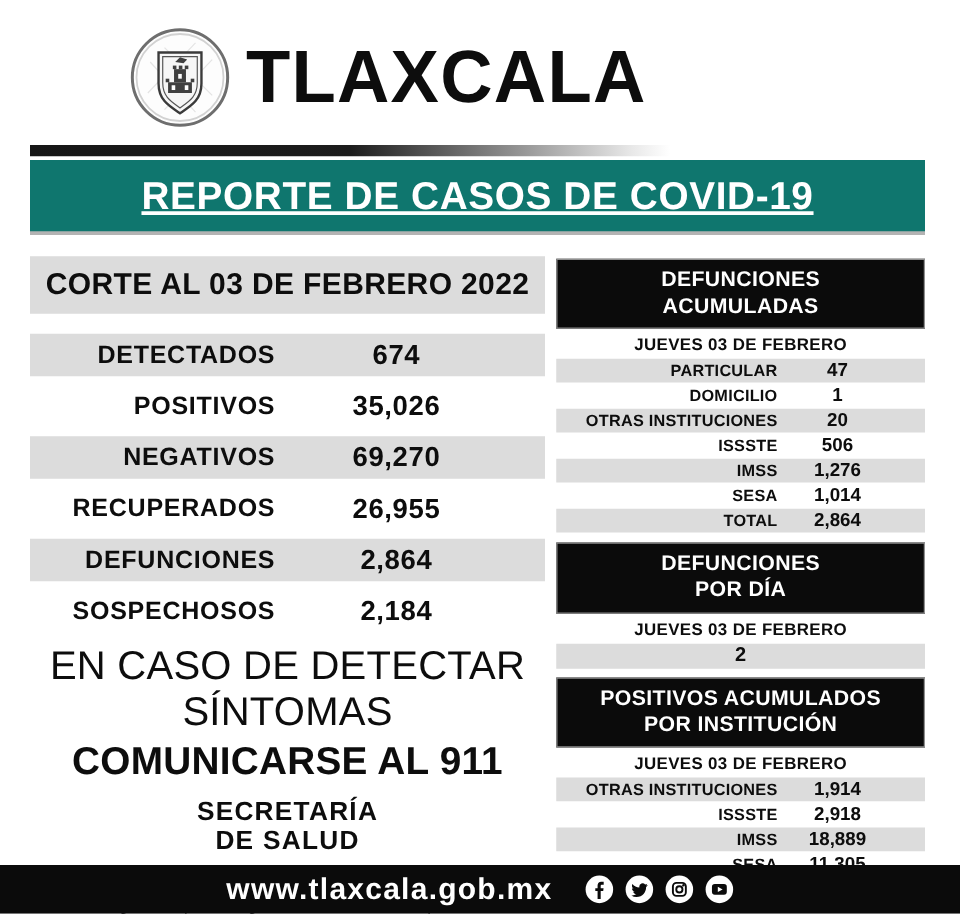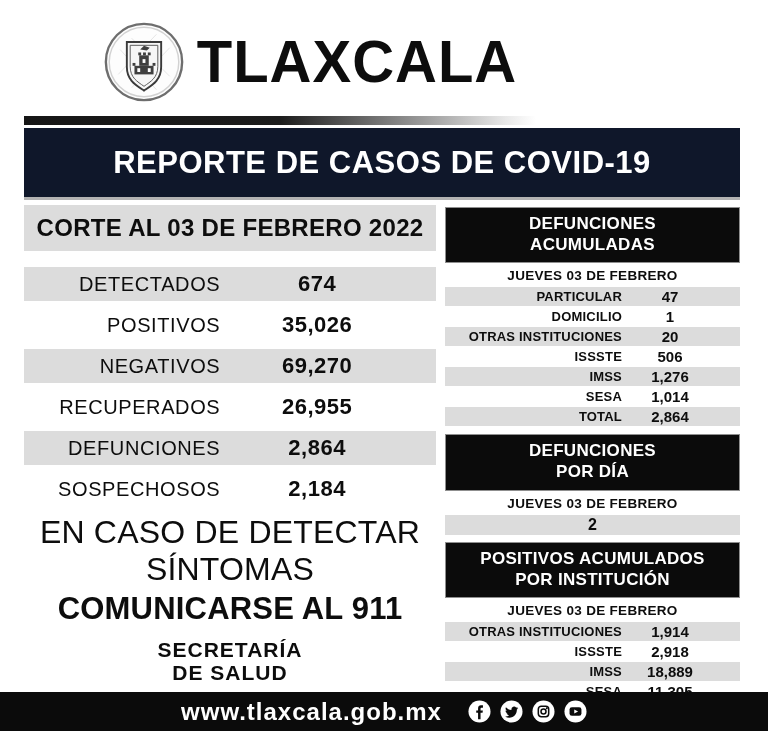--- a/index.html
+++ b/index.html
@@ -26,40 +26,41 @@
   }
 
   
   .grad-bar{
     position:absolute;left:24px;top:116px;width:512px;height:9px;
     background:linear-gradient(to right,#161616 0%,#1c1c1c 50%,#9b9b9b 78%,#e8e8e8 94%,#ffffff 100%);
   }
 
   
   .banner{
-    position:absolute;left:24px;top:128px;width:716px;height:72px;
-    background:#0f172a;color:#ffffff;
+    position:absolute;left:24px;top:128px;width:716px;height:60px;
+    background:#0f766e;color:#ffffff;
     display:flex;align-items:center;justify-content:center;
     border-bottom:3px solid #b3b3b3;
     box-sizing:border-box;
+    text-decoration:underline;
   }
   .banner-text{font-size:31px;font-weight:bold;letter-spacing:.5px;}
 
   
   .left-col{position:absolute;left:24px;top:205px;width:412px;}
   .corte-band{
     height:46px;background:#dcdcdc;
     display:flex;align-items:center;justify-content:center;
   }
   .corte-text{font-size:24px;font-weight:bold;letter-spacing:.3px;}
   .stats{margin-top:16px;}
   .lrow{height:34px;margin-bottom:7px;display:flex;align-items:center;}
   .lrow.g{background:#dcdcdc;}
   .lrow-label{
-    width:52%;text-align:right;font-weight:normal;font-size:20px;
+    width:52%;text-align:right;font-weight:bold;font-size:20px;
     letter-spacing:.6px;padding-right:18px;box-sizing:border-box;padding-left:29px;
   }
   .lrow-value{
     flex:1;text-align:center;font-weight:bold;font-size:22px;
     padding-right:40px;letter-spacing:.5px;
   }
   .notice{margin-top:8px;text-align:center;}
   .notice-1{font-size:32px;font-weight:normal;letter-spacing:.2px;}
   .notice-2{font-size:31px;font-weight:bold;margin-top:3px;letter-spacing:.2px;}
   .agency{margin-top:11px;text-align:center;font-weight:bold;font-size:21px;line-height:1.1;letter-spacing:1px;}

